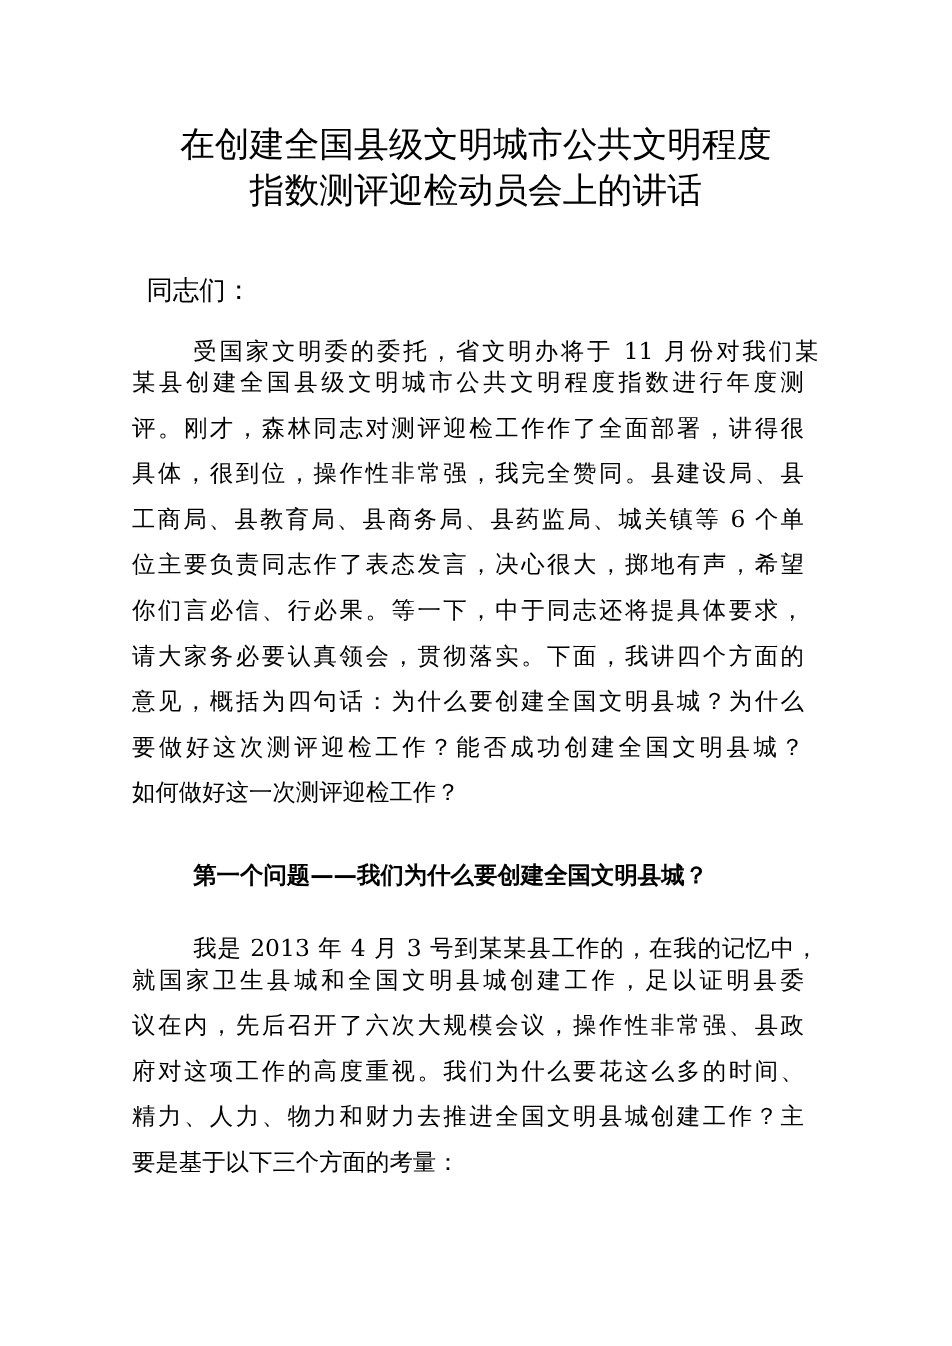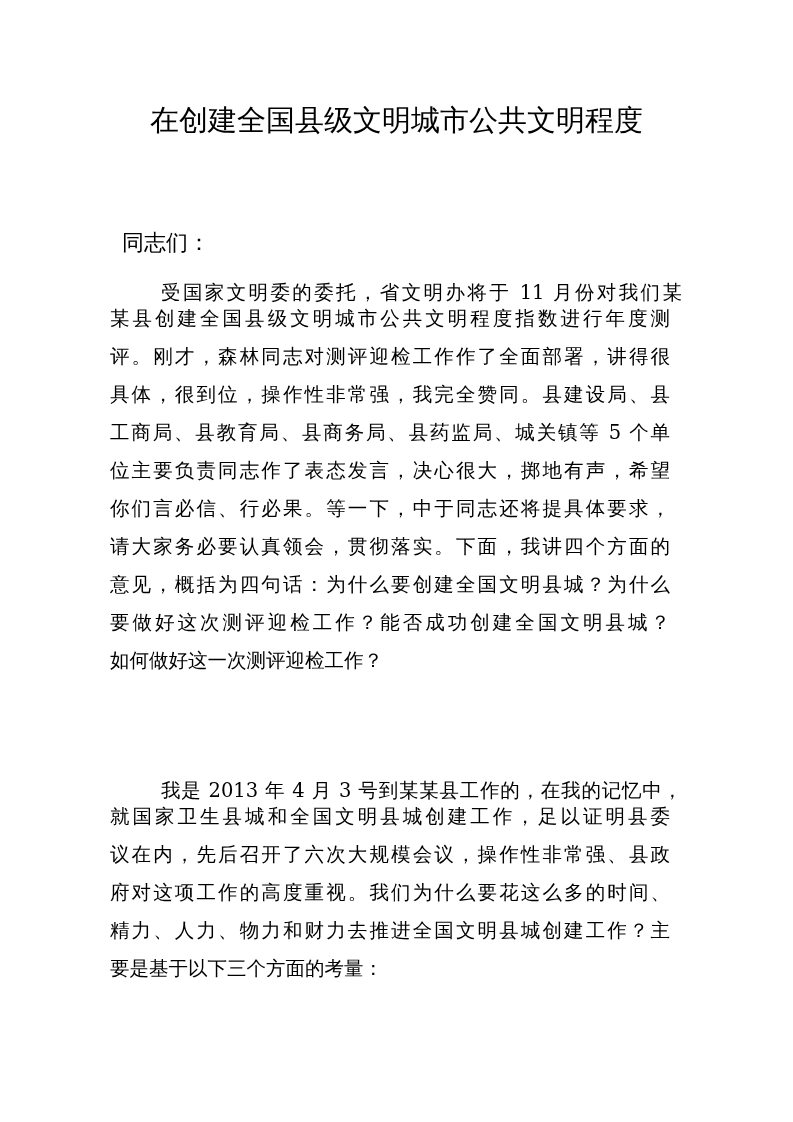--- a/index.html
+++ b/index.html
@@ -17,37 +17,39 @@
   .salutation { position: absolute; left: 122px; top: 224px; line-height: 38px;
                 font-family: "DejaVu Serif", "Liberation Serif", serif; font-size: 22px; }
   .heading { position: absolute; left: 161px; top: 711px; line-height: 38px;
              font-family: "DejaVu Sans", "Liberation Sans", sans-serif; font-size: 19.5px; font-weight: bold; }
 </style>
 </head>
 <body>
 
 <div class="page">
   <div class="title l1">在创建全国县级文明城市公共文明程度</div>
+  <div class="title l2">指数测评迎检动员会上的讲话</div>
 
   <div class="salutation">同志们：</div>
 
   <div>
     <div class="line indent" style="top:262px">受国家文明委的委托，省文明办将于 11 月份对我们某</div>
     <div class="line" style="top:300px">某县创建全国县级文明城市公共文明程度指数进行年度测</div>
     <div class="line" style="top:338px">评。刚才，森林同志对测评迎检工作作了全面部署，讲得很</div>
     <div class="line" style="top:376px">具体，很到位，操作性非常强，我完全赞同。县建设局、县</div>
-    <div class="line" style="top:414px">工商局、县教育局、县商务局、县药监局、城关镇等 5 个单</div>
+    <div class="line" style="top:414px">工商局、县教育局、县商务局、县药监局、城关镇等 6 个单</div>
     <div class="line" style="top:452px">位主要负责同志作了表态发言，决心很大，掷地有声，希望</div>
     <div class="line" style="top:490px">你们言必信、行必果。等一下，中于同志还将提具体要求，</div>
     <div class="line" style="top:528px">请大家务必要认真领会，贯彻落实。下面，我讲四个方面的</div>
     <div class="line" style="top:566px">意见，概括为四句话：为什么要创建全国文明县城？为什么</div>
     <div class="line" style="top:604px">要做好这次测评迎检工作？能否成功创建全国文明县城？</div>
     <div class="line last" style="top:642px">如何做好这一次测评迎检工作？</div>
   </div>
 
+  <div class="heading">第一个问题——我们为什么要创建全国文明县城？</div>
 
   <div>
     <div class="line indent" style="top:760px">我是 2013 年 4 月 3 号到某某县工作的，在我的记忆中，</div>
     <div class="line" style="top:798px">就国家卫生县城和全国文明县城创建工作，足以证明县委</div>
     <div class="line" style="top:836px">议在内，先后召开了六次大规模会议，操作性非常强、县政</div>
     <div class="line" style="top:874px">府对这项工作的高度重视。我们为什么要花这么多的时间、</div>
     <div class="line" style="top:912px">精力、人力、物力和财力去推进全国文明县城创建工作？主</div>
     <div class="line last" style="top:950px">要是基于以下三个方面的考量：</div>
   </div>
 </div>

